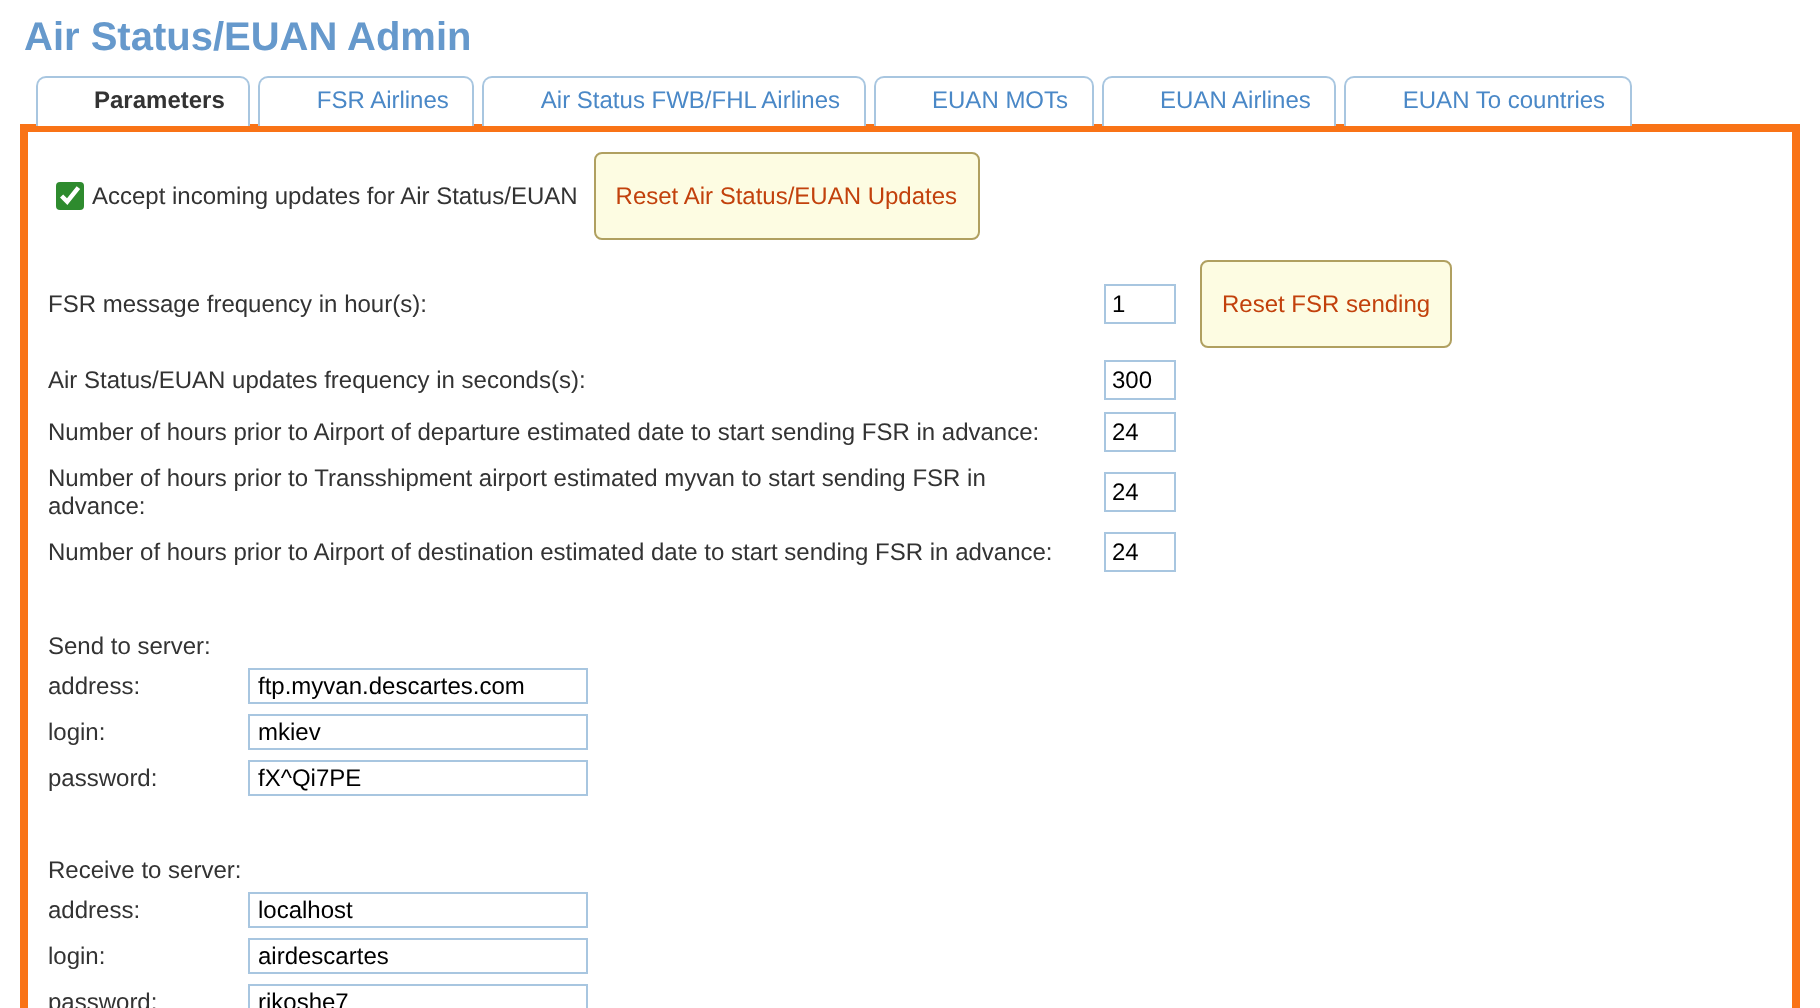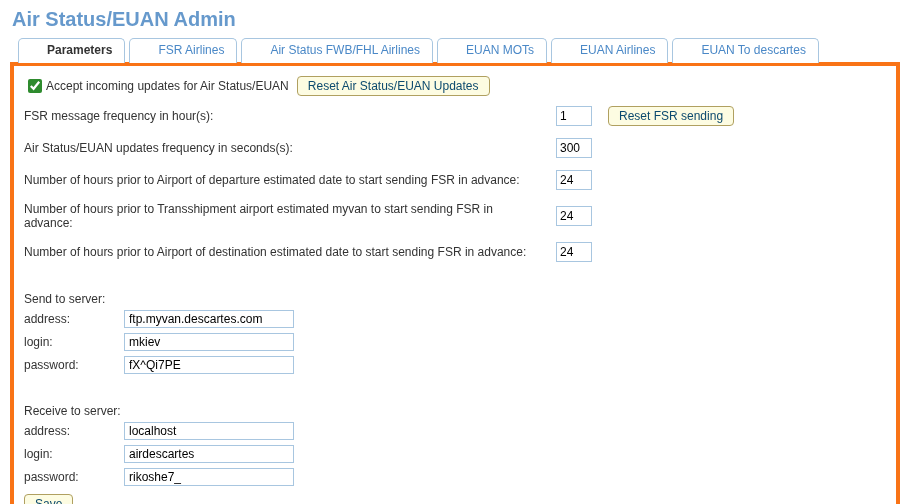--- a/index.html
+++ b/index.html
@@ -64,33 +64,32 @@
   .chk {
     accent-color: #2e8b2e;
     width: 14px;
     height: 14px;
     margin-right: 4px;
   }
   .btn {
     background: #fdfce2;
     border: 1px solid #b0a060;
     border-radius: 4px;
-    padding: 2px 10px;
+    padding: 14px 10px;
     font-size: 12px;
-    color: #0c4a6e;
+    color: #c2410c;
     cursor: pointer;
   }
   .param-grid {
     display: grid;
     grid-template-columns: 520px 40px auto;
     row-gap: 6px;
     column-gap: 8px;
     align-items: center;
     margin-top: 10px;
-    gap: 12px;
   }
   .param-label { color: #333; }
   .num-input {
     width: 36px;
     height: 20px;
     border: 1px solid #a8c6e0;
     padding: 1px 3px;
     font-size: 12px;
   }
   .section-title {
@@ -117,21 +116,21 @@
 
 <div class="page-title">Air Status/EUAN Admin</div>
 
 <div class="tab-container">
   <div class="tab-bar">
     <div class="tab active">Parameters</div>
     <div class="tab">FSR Airlines</div>
     <div class="tab">Air Status FWB/FHL Airlines</div>
     <div class="tab">EUAN MOTs</div>
     <div class="tab">EUAN Airlines</div>
-    <div class="tab">EUAN To descartes</div>
+    <div class="tab">EUAN To countries</div>
   </div>
 
   <div class="panel">
 
     <div class="row">
       <input type="checkbox" class="chk" checked="" style="">
       <span>Accept incoming updates for Air Status/EUAN</span>
       <span style="width:8px;"></span>
       <button class="btn">Reset Air Status/EUAN Updates</button>
     </div>

